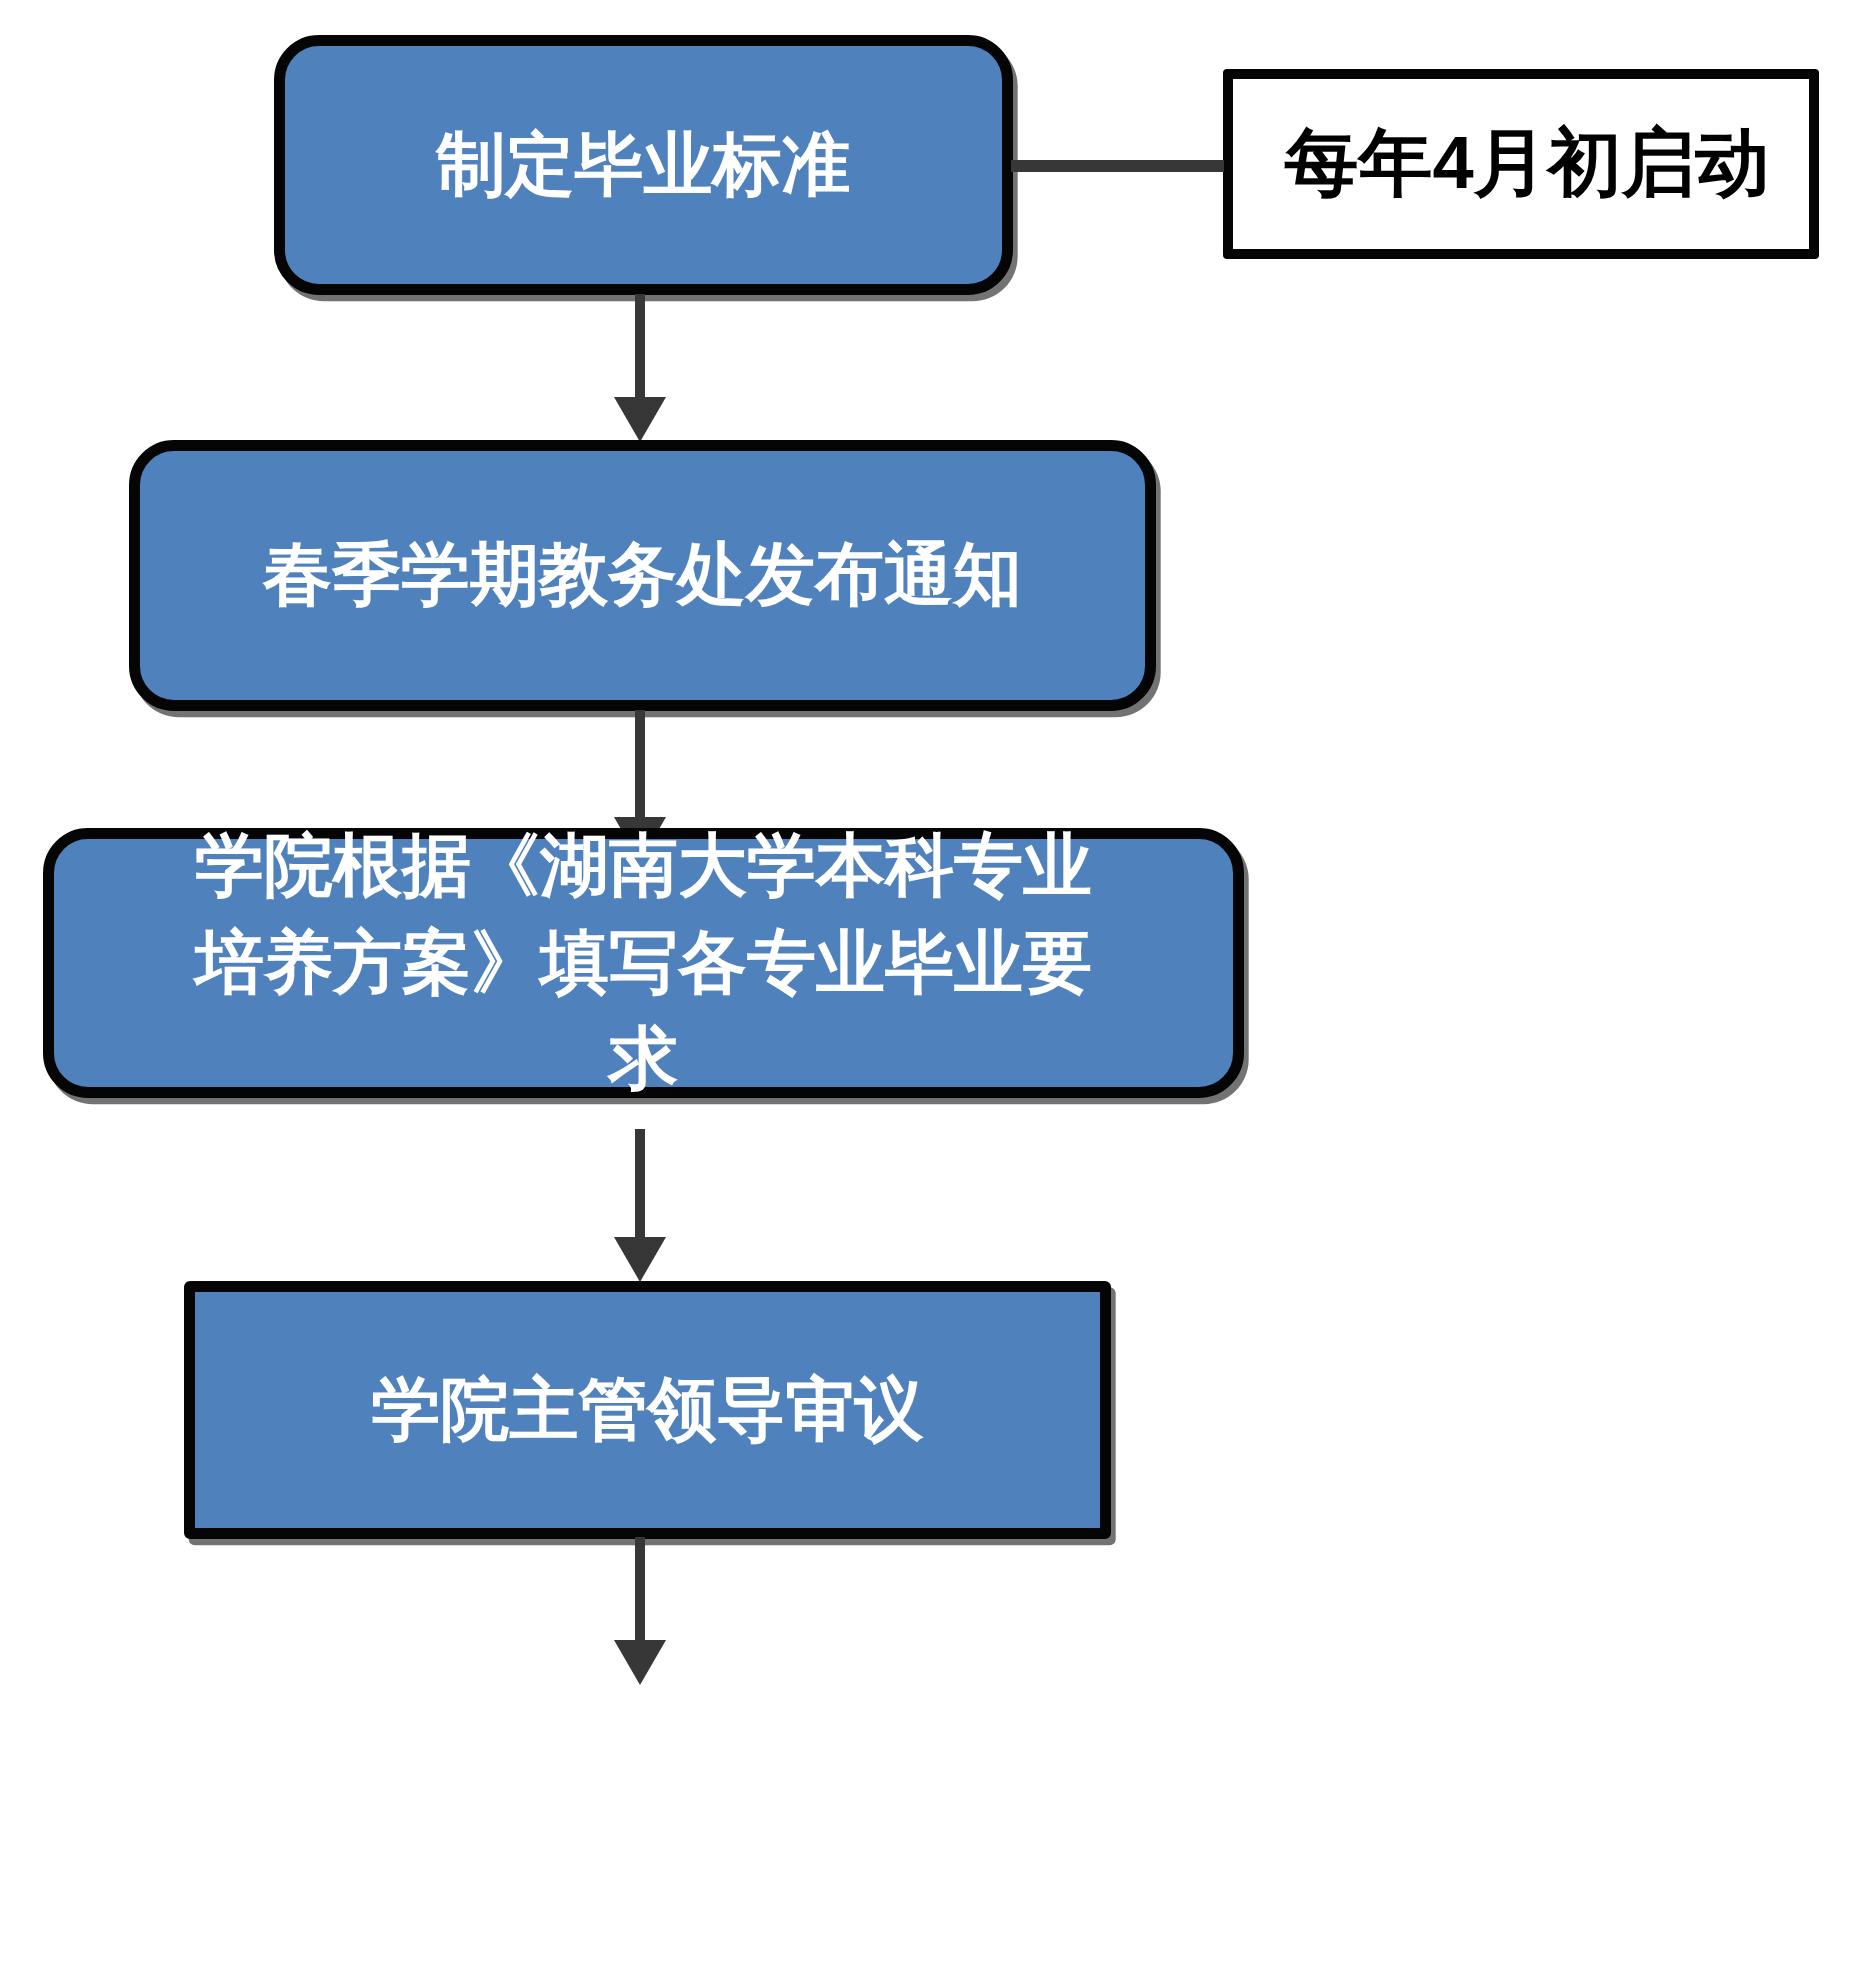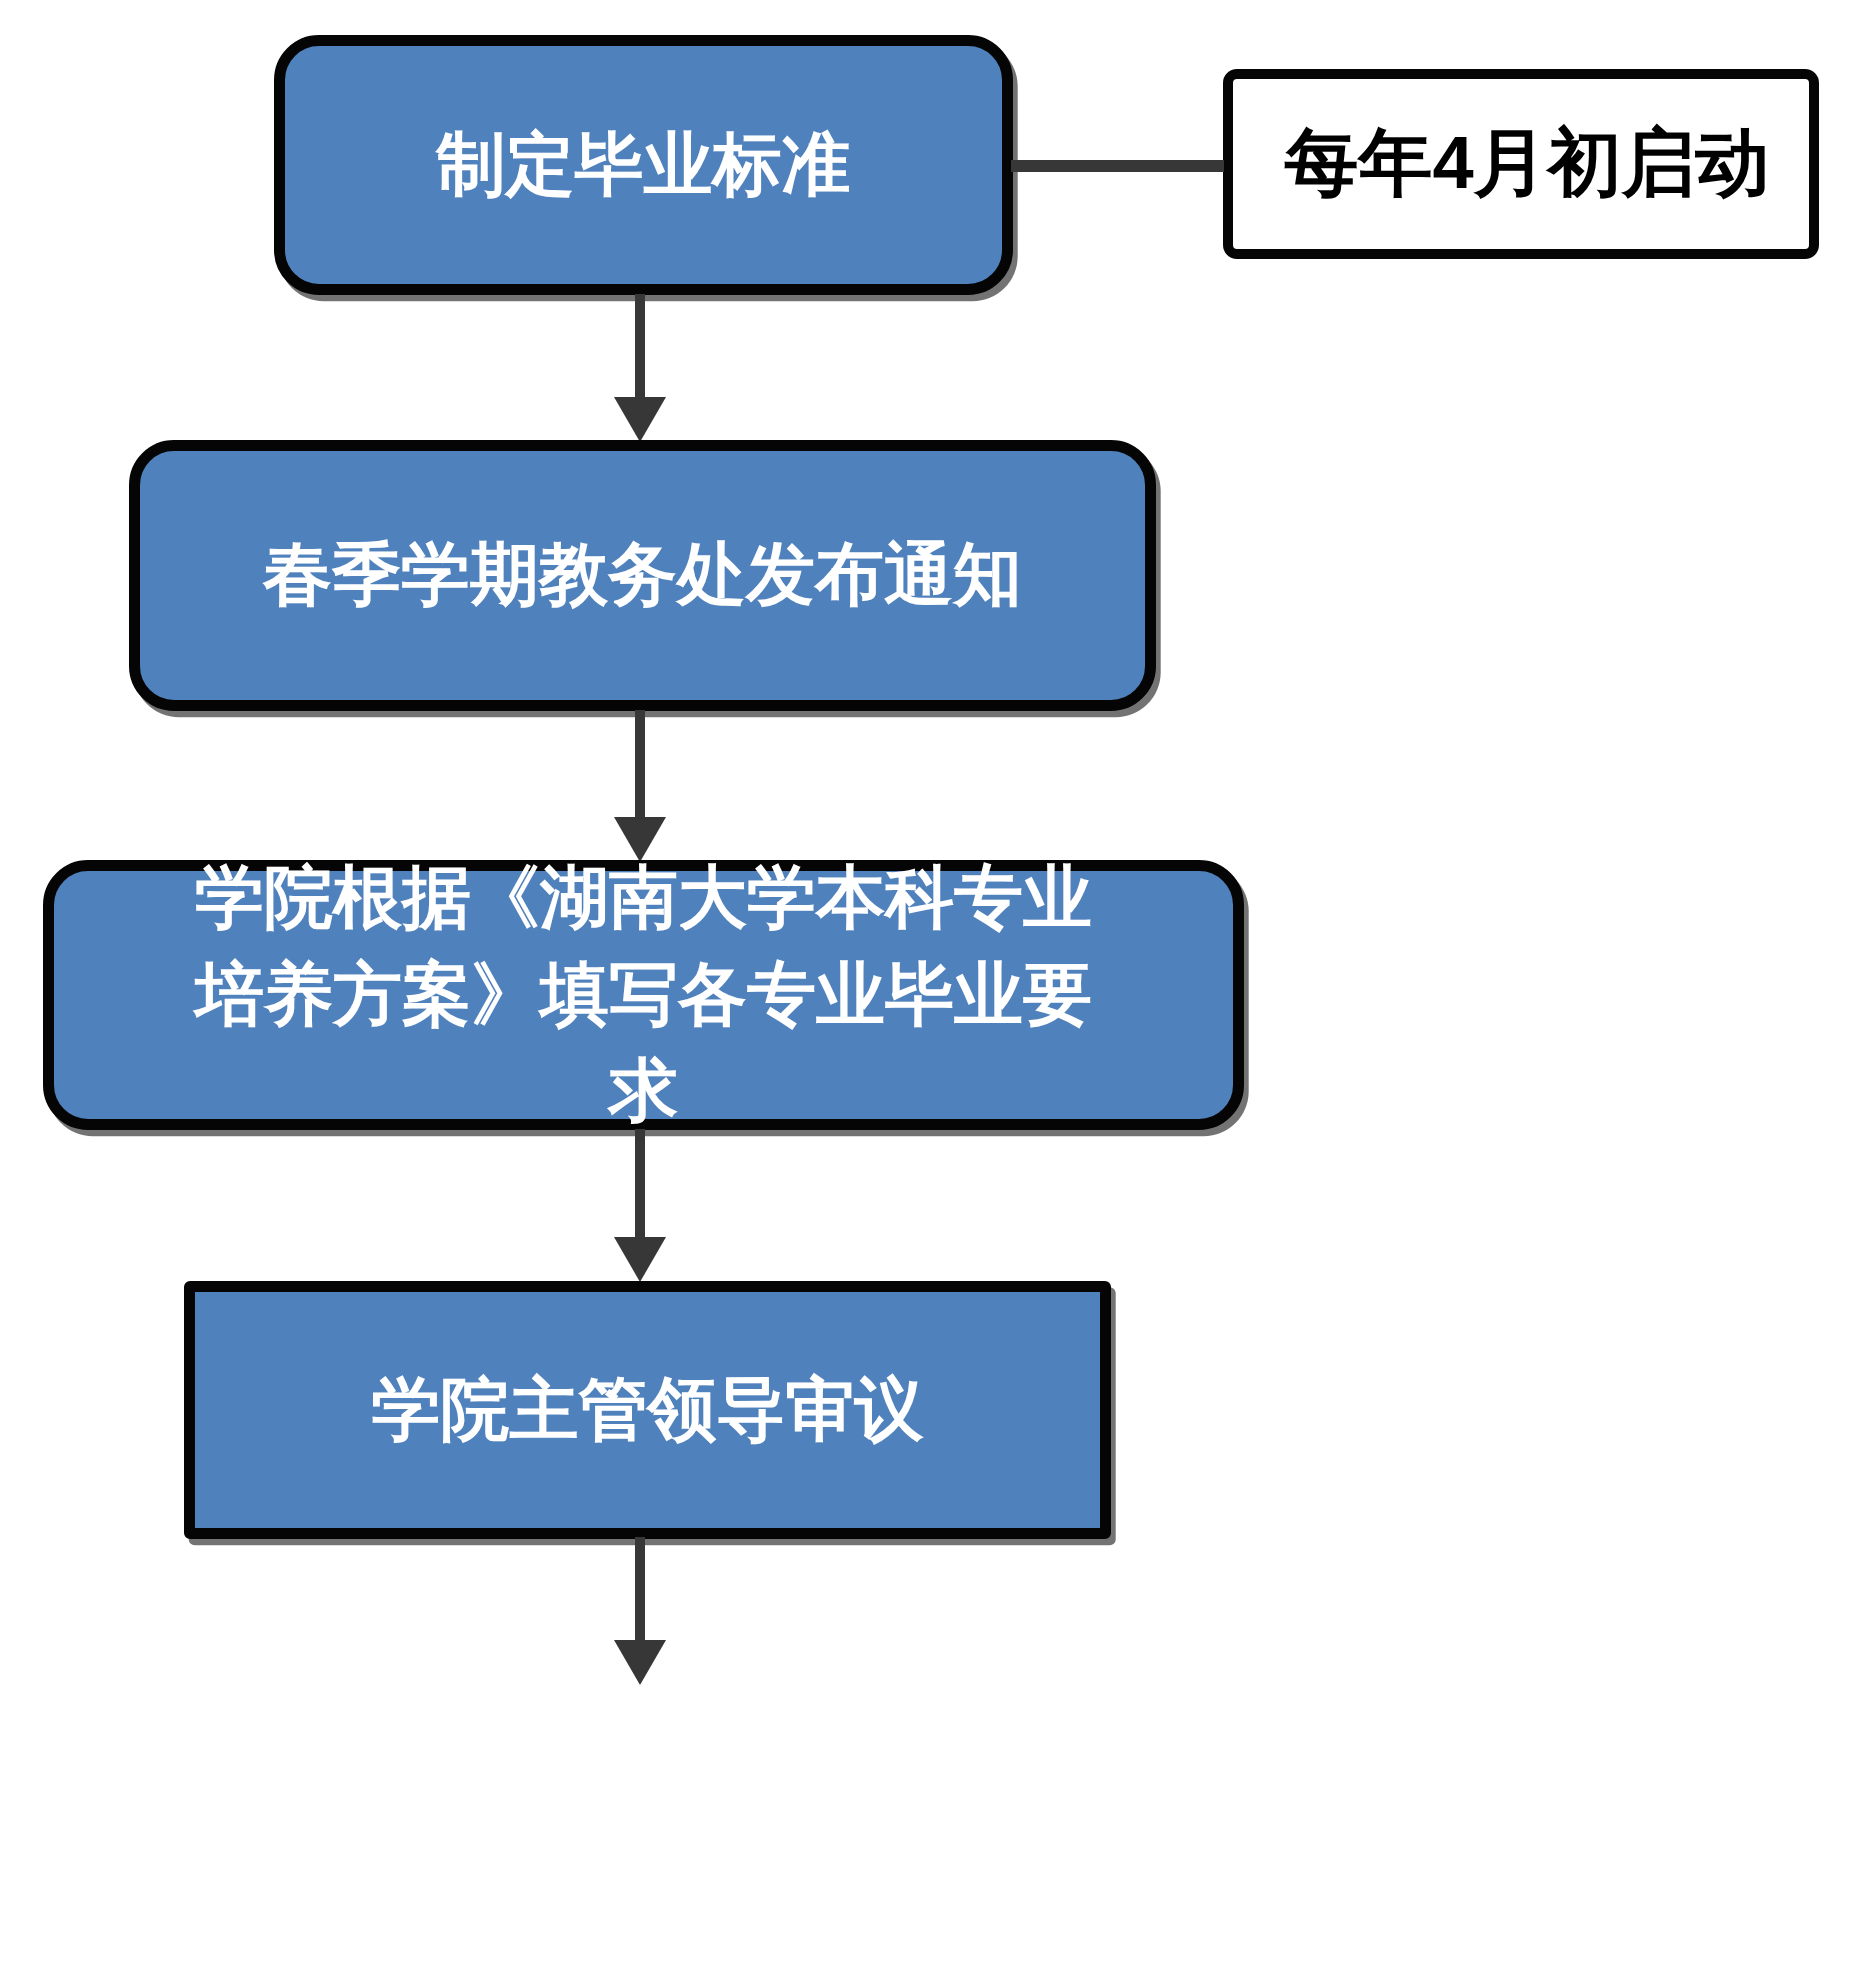--- a/index.html
+++ b/index.html
@@ -34,29 +34,29 @@
     border:11.7px solid var(--node-border);
     border-radius:45px;
     color:var(--node-text);
     font-size:69px;
     line-height:1.4;
     box-shadow:4.7px 6.3px 0 rgba(0,0,0,0.55);
   }
   .note{
     background:var(--note-fill);
     border:10.2px solid var(--note-border);
-    border-radius:14px;
+    border-radius:4px;
     color:var(--note-text);
     font-size:74px;
     padding-left:12px;
   }
   #step1{left:274px;top:35px;width:739px;height:260px;align-items:center;}
   #note1{left:1223px;top:69px;width:596px;height:190px;}
   #step2{left:129px;top:440px;width:1027px;height:271px;}
-  #step3{left:43px;top:860px;width:1201px;height:270px;padding:0 108px;}
+  #step3{left:43px;top:828px;width:1201px;height:270px;padding:0 108px;}
   #step4{left:184px;top:1281px;width:927px;height:258px;border-radius:6px;}
   #step5{left:131px;top:1683px;width:1017px;height:275px;}
 
   .hline{
     position:absolute;
     left:1011px;top:160px;width:213px;height:11.7px;
     background:var(--connector);
   }
   .arrow{
     position:absolute;

